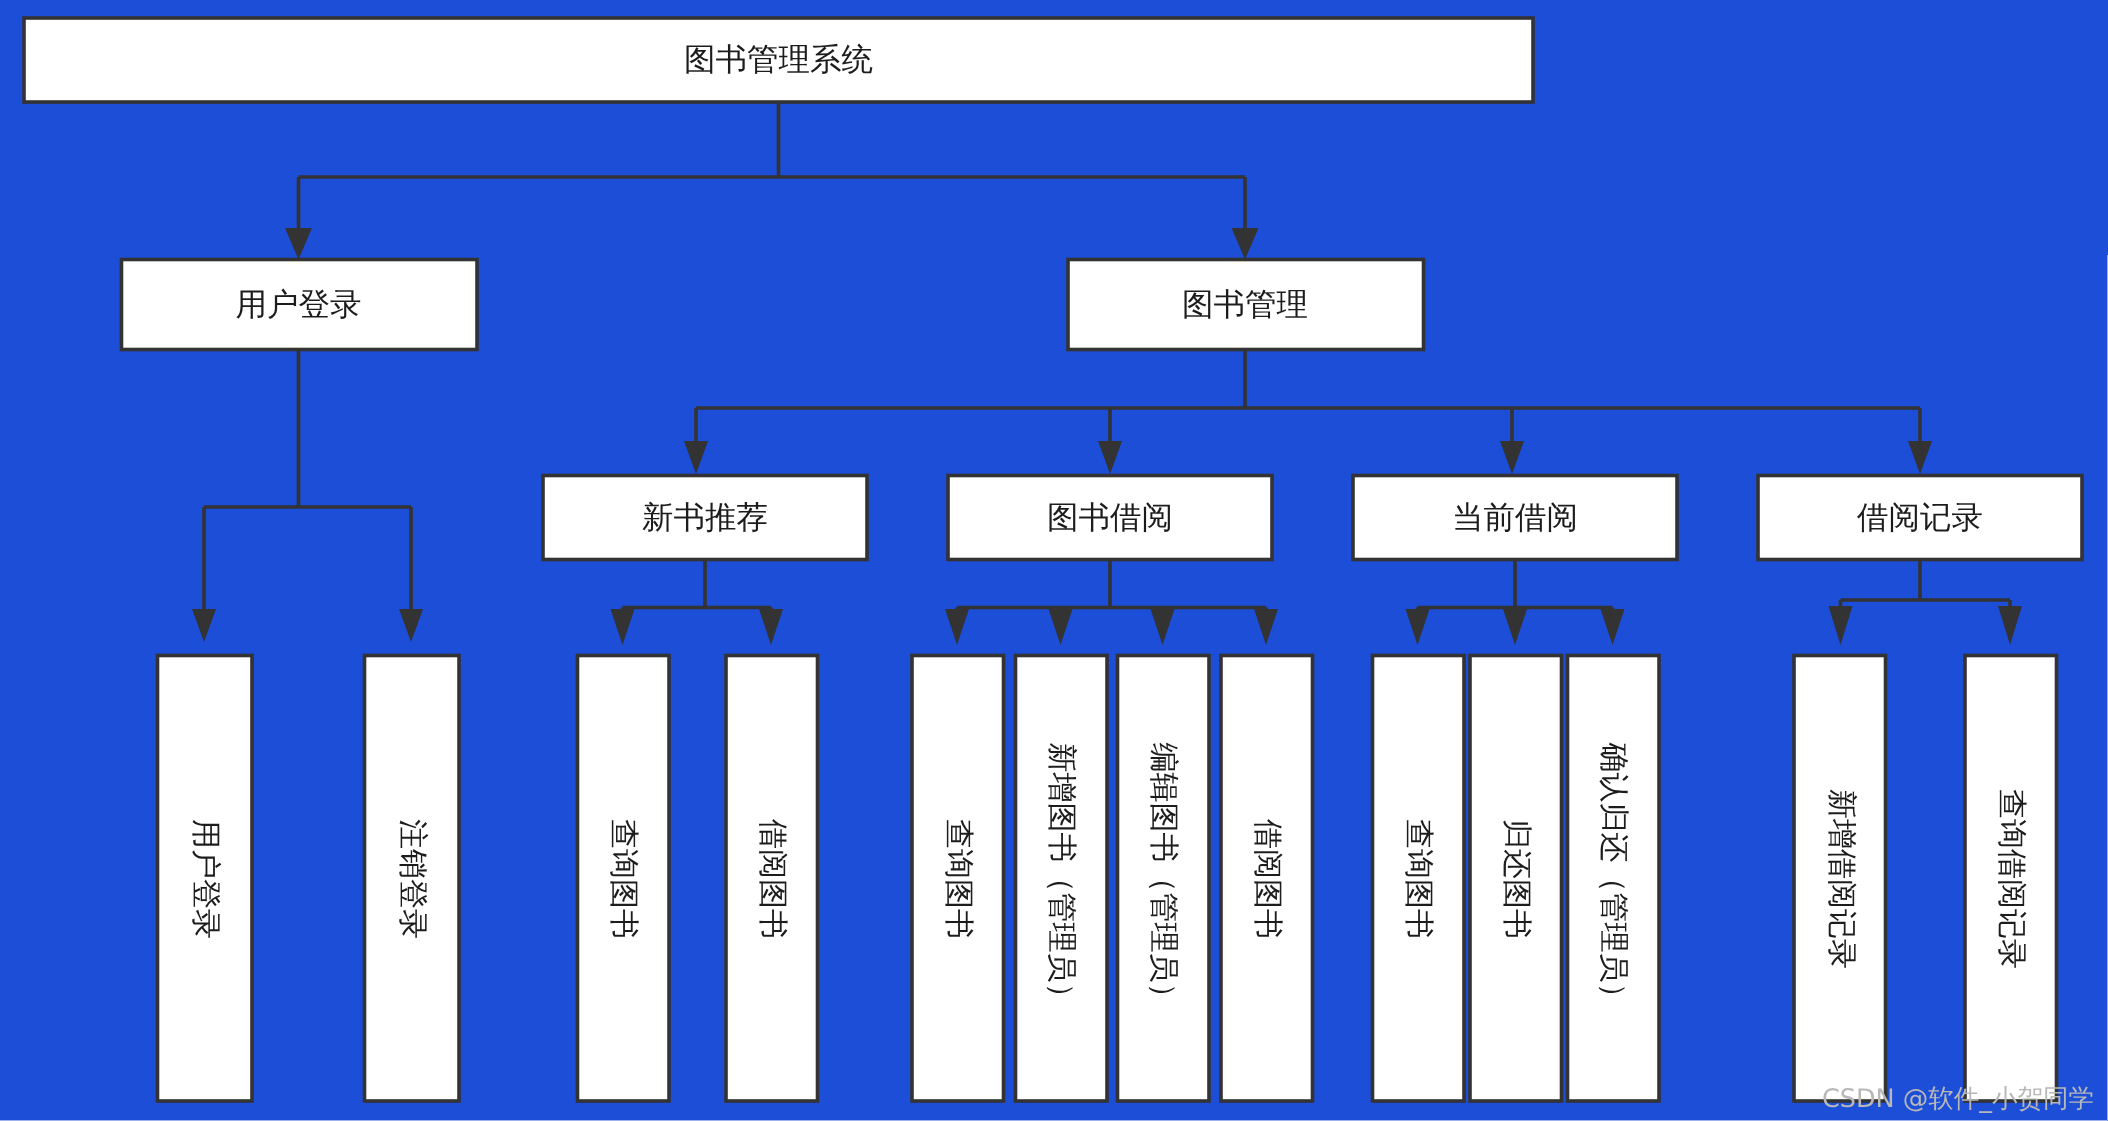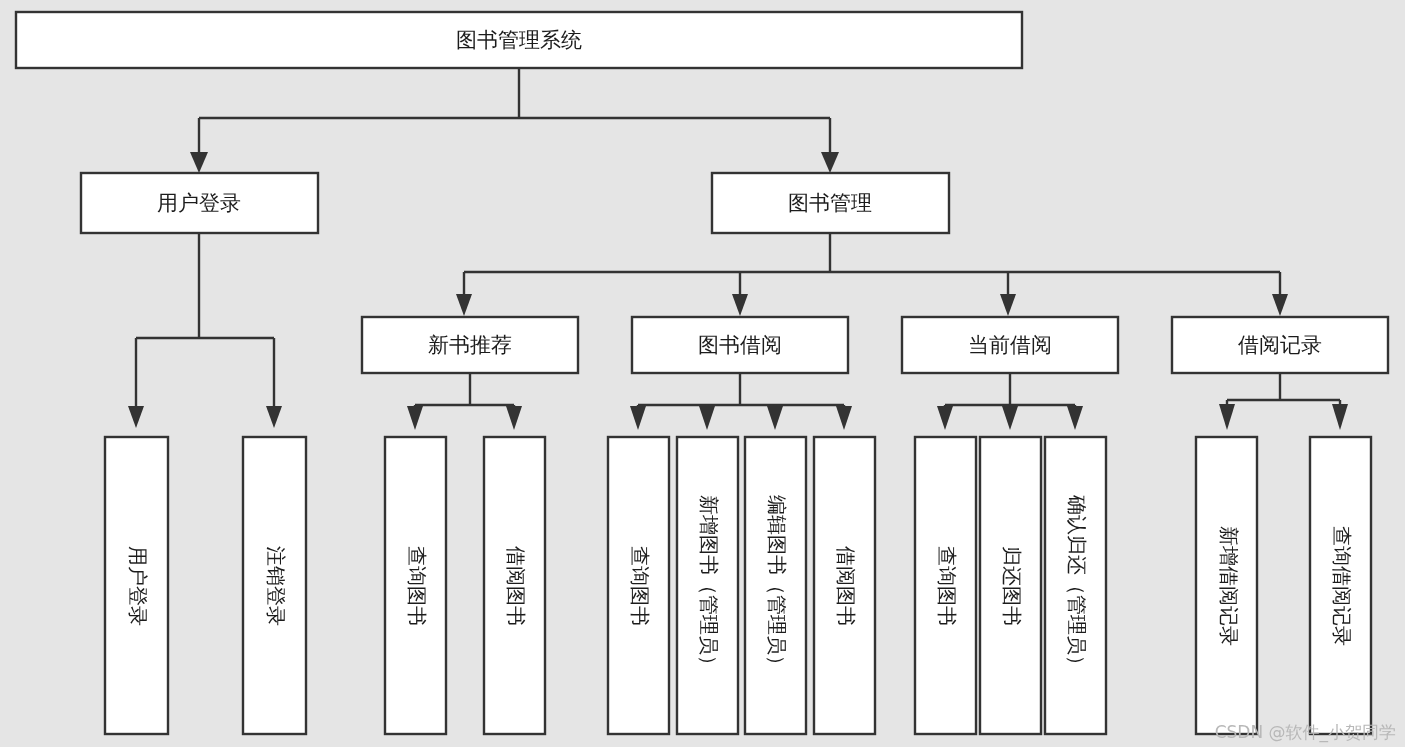--- a/index.html
+++ b/index.html
@@ -11,21 +11,21 @@
   body {
     width: 1405px;
     height: 747px;
     font-family: "DejaVu Sans", "Liberation Sans", sans-serif;
     overflow: hidden;
   }
   #diagram-root {
     position: relative;
     width: 1405px;
     height: 747px;
-    background: #e5e5e5;
+    background: #1d4ed8;
   }
   svg#chart-svg {
     position: absolute;
     left: 0;
     top: 0;
     width: 1405px;
     height: 747px;
     display: block;
   }
   .node-box {

